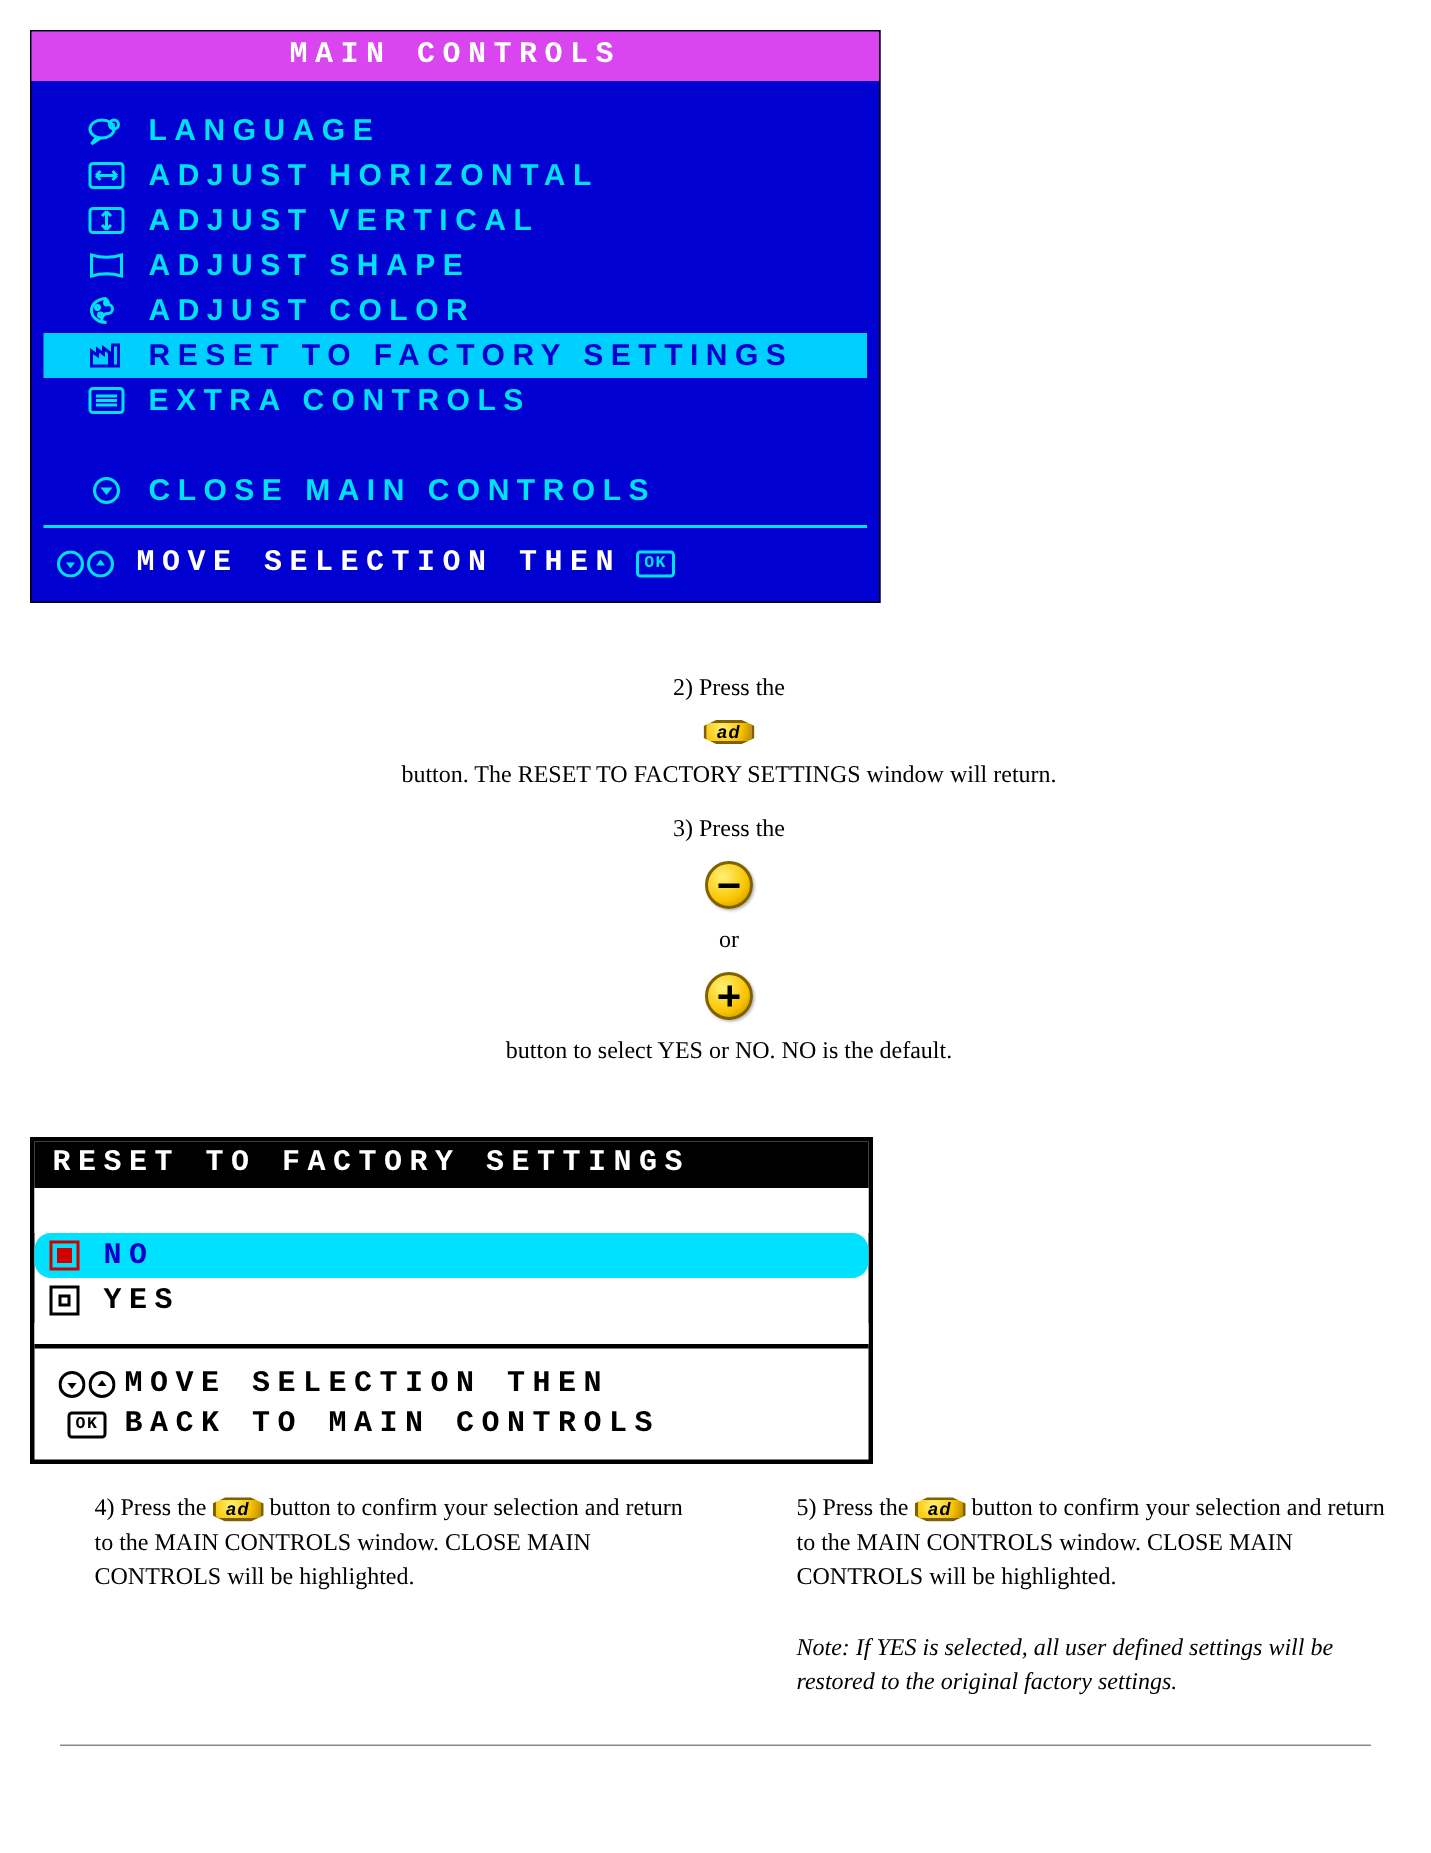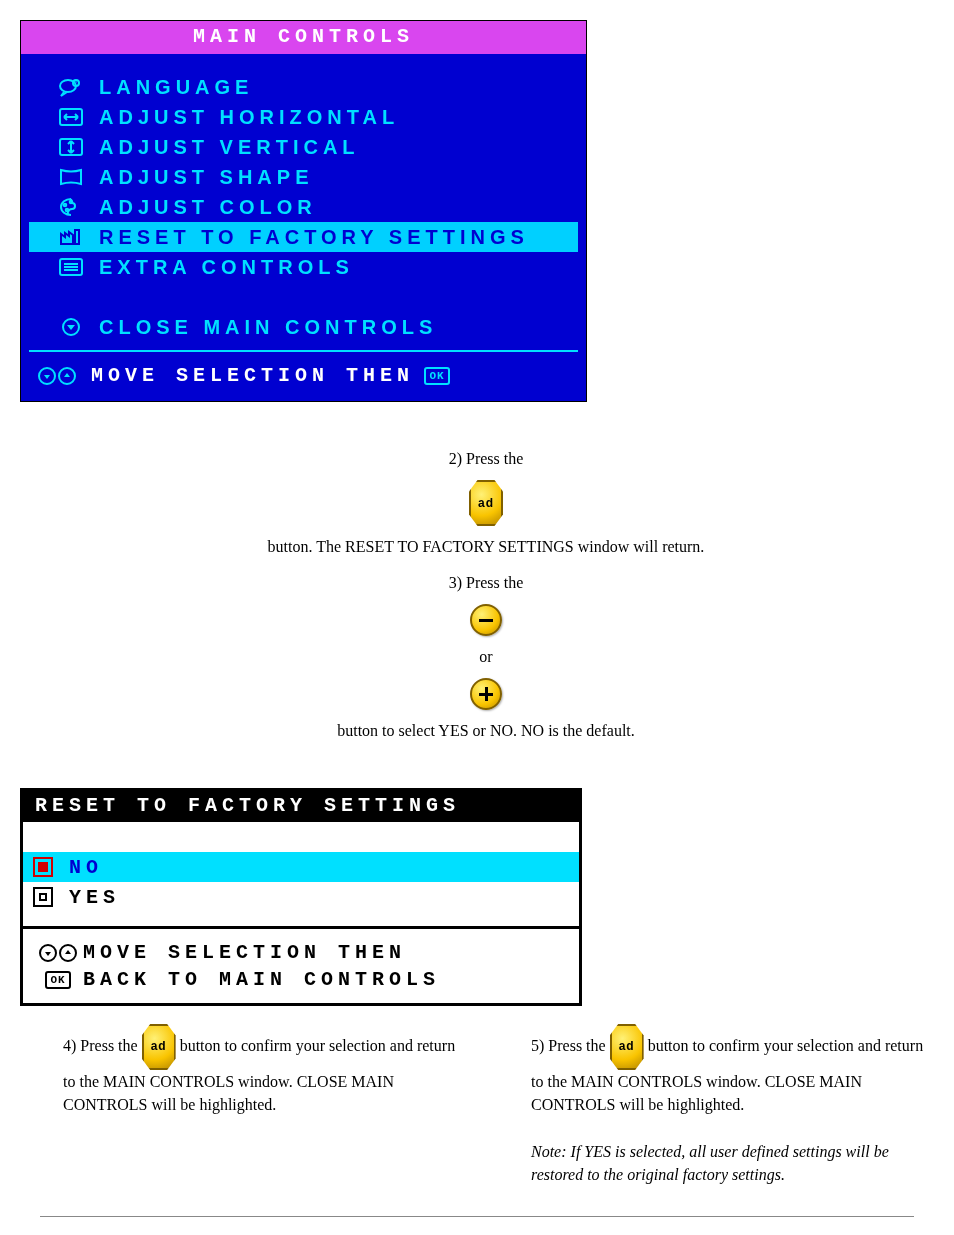--- a/index.html
+++ b/index.html
@@ -118,26 +118,27 @@
     width: 32px; height: 32px;
     background: radial-gradient(circle at 35% 30%, #fff176, #f9c400 60%, #b88900);
     border-radius: 50%;
     border: 2px solid #806000;
     display:flex; align-items:center; justify-content:center;
     font-weight:bold;
     font-family: Arial,sans-serif;
     box-shadow: 1px 1px 2px rgba(0,0,0,.3);
   }
   .btn-yellow.ok {
-    width:34px; height:46px;
+    width:34px; height:16px;
     border-radius: 10px 10px 10px 10px / 10px 10px 10px 10px;
     font-size:12px;
     letter-spacing:1px;
     clip-path: polygon(25% 0,75% 0,100% 25%,100% 75%,75% 100%,25% 100%,0 75%,0 25%);
     border-radius:4px;
+    font-style:italic;
   }
   .btn-yellow .glyph-minus { width:14px; height:3px; background:#000; }
   .btn-yellow .glyph-plus {
     width:14px; height:14px; position:relative;
   }
   .btn-yellow .glyph-plus::before,
   .btn-yellow .glyph-plus::after {
     content:""; position:absolute; background:#000;
   }
   .btn-yellow .glyph-plus::before { left:0; top:5.5px; width:14px; height:3px;}
@@ -160,20 +161,21 @@
   }
   .p2-gap { height:30px; background:#fff; }
   .p2-row {
     display:flex; align-items:center;
     padding: 1px 10px;
     height:30px;
     font-family:"Lucida Console","Courier New",monospace;
     font-weight:bold;
     letter-spacing:5px;
     font-size:20px;
+    border-radius:11px;
   }
   .p2-row.sel { background:#00e0ff; color:#0000d0;}
   .p2-row .radio {
     width:20px; height:20px;
     border:2px solid #000;
     margin-right:16px;
     display:flex; align-items:center; justify-content:center;
   }
   .p2-row.sel .radio { border-color:#d00000;}
   .p2-row.sel .radio .dot { width:10px; height:10px; background:#d00000;}

